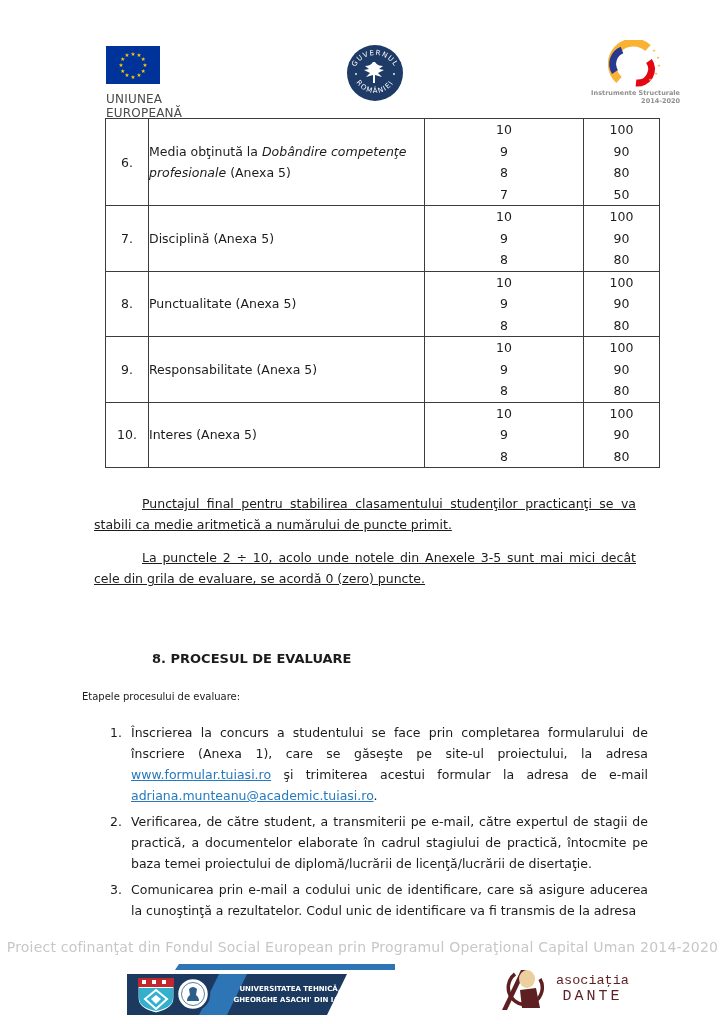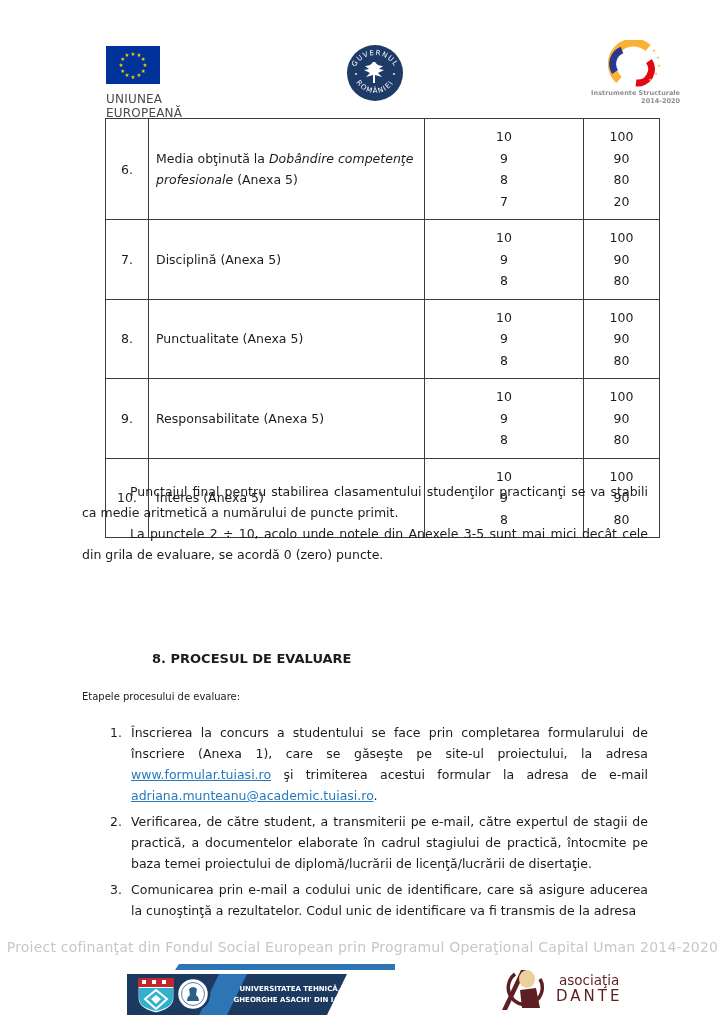--- a/index.html
+++ b/index.html
@@ -18,45 +18,45 @@
 
   
   .eu-logo{position:absolute;left:106px;top:46px;width:70px;text-align:left;}
   .eu-caption{font-size:12px;color:#4a4a4a;margin-top:4px;letter-spacing:.2px;}
   .gov-logo{position:absolute;left:346px;top:44px;}
   .struct-logo{position:absolute;left:588px;top:40px;width:92px;text-align:center;}
   .struct-caption{font-size:6.5px;font-weight:bold;color:#8f8f8f;line-height:7.5px;margin-top:2px;text-align:right;}
 
   
   table.grid{position:absolute;left:105px;top:118px;border-collapse:collapse;table-layout:fixed;width:555px;font-size:12.5px;}
-  table.grid td{border:1px solid #3c3c3c;padding:7px;}
+  table.grid td{border:1px solid #3c3c3c;padding:0;}
   td.c-num{width:43px;text-align:center;vertical-align:middle;}
   td.c-crit{width:276px;vertical-align:middle;padding:2px 6px 2px 7px;line-height:21px;}
   td.c-val{width:159px;text-align:center;vertical-align:top;line-height:21.5px;}
   td.c-pts{text-align:center;vertical-align:top;line-height:21.5px;}
   tr.h4 td{height:87px;}
   tr.h3 td{height:65px;}
   .it{font-style:italic;}
 
   
   .paragraphs{position:absolute;left:82px;top:481px;width:566px;font-size:12.5px;line-height:21px;text-align:justify;}
-  .paragraphs p{margin:0;text-indent:48px;}
+  .paragraphs p{margin:12px;text-indent:48px;text-decoration:underline;}
   .sec-heading{position:absolute;left:152px;top:651px;font-size:13px;font-weight:bold;}
   .sec-intro{position:absolute;left:82px;top:691px;font-size:10px;text-align:center;}
   .steps{position:absolute;left:82px;top:722px;width:566px;font-size:12.5px;line-height:21px;}
   .step{display:flex;margin-bottom:5px;}
   .step .num{flex:0 0 21px;margin-left:28px;}
   .step .txt{flex:1;text-align:justify;}
   a.doclink{color:var(--link-blue);text-decoration:underline;cursor:pointer;}
 
   
   .funding-note{position:absolute;left:0;top:939px;width:100%;text-align:center;font-size:14px;color:var(--footer-gray);letter-spacing:.2px;}
   .uni-banner{position:absolute;left:127px;top:963px;}
   .dante-logo{position:absolute;left:500px;top:966px;display:flex;align-items:center;}
-  .dante-text{margin-left:8px;color:var(--dante-maroon);text-align:center;line-height:1.15;}
+  .dante-text{margin-left:8px;color:var(--dante-maroon);text-align:center;line-height:1.15;font-family:Liberation Mono, monospace;}
   .dante-line1{font-size:13.5px;}
   .dante-line2{font-size:15px;letter-spacing:3px;font-weight:500;}
 </style>
 </head>
 <body>
 
 <div class="page">
 
   <div class="eu-logo">
     <svg width="54" height="38" viewBox="0 0 54 38">
@@ -130,21 +130,21 @@
       <td class="c-val">
         <div>10</div>
             <div>9</div>
             <div>8</div>
             <div>7</div>
       </td>
       <td class="c-pts">
         <div>100</div>
             <div>90</div>
             <div>80</div>
-            <div>20</div>
+            <div>50</div>
       </td>
     </tr>
     <tr class="h3">
       <td class="c-num">7.</td>
       <td class="c-crit"><span>Disciplină (Anexa 5)</span></td>
       <td class="c-val">
         <div>10</div>
             <div>9</div>
             <div>8</div>
       </td>

